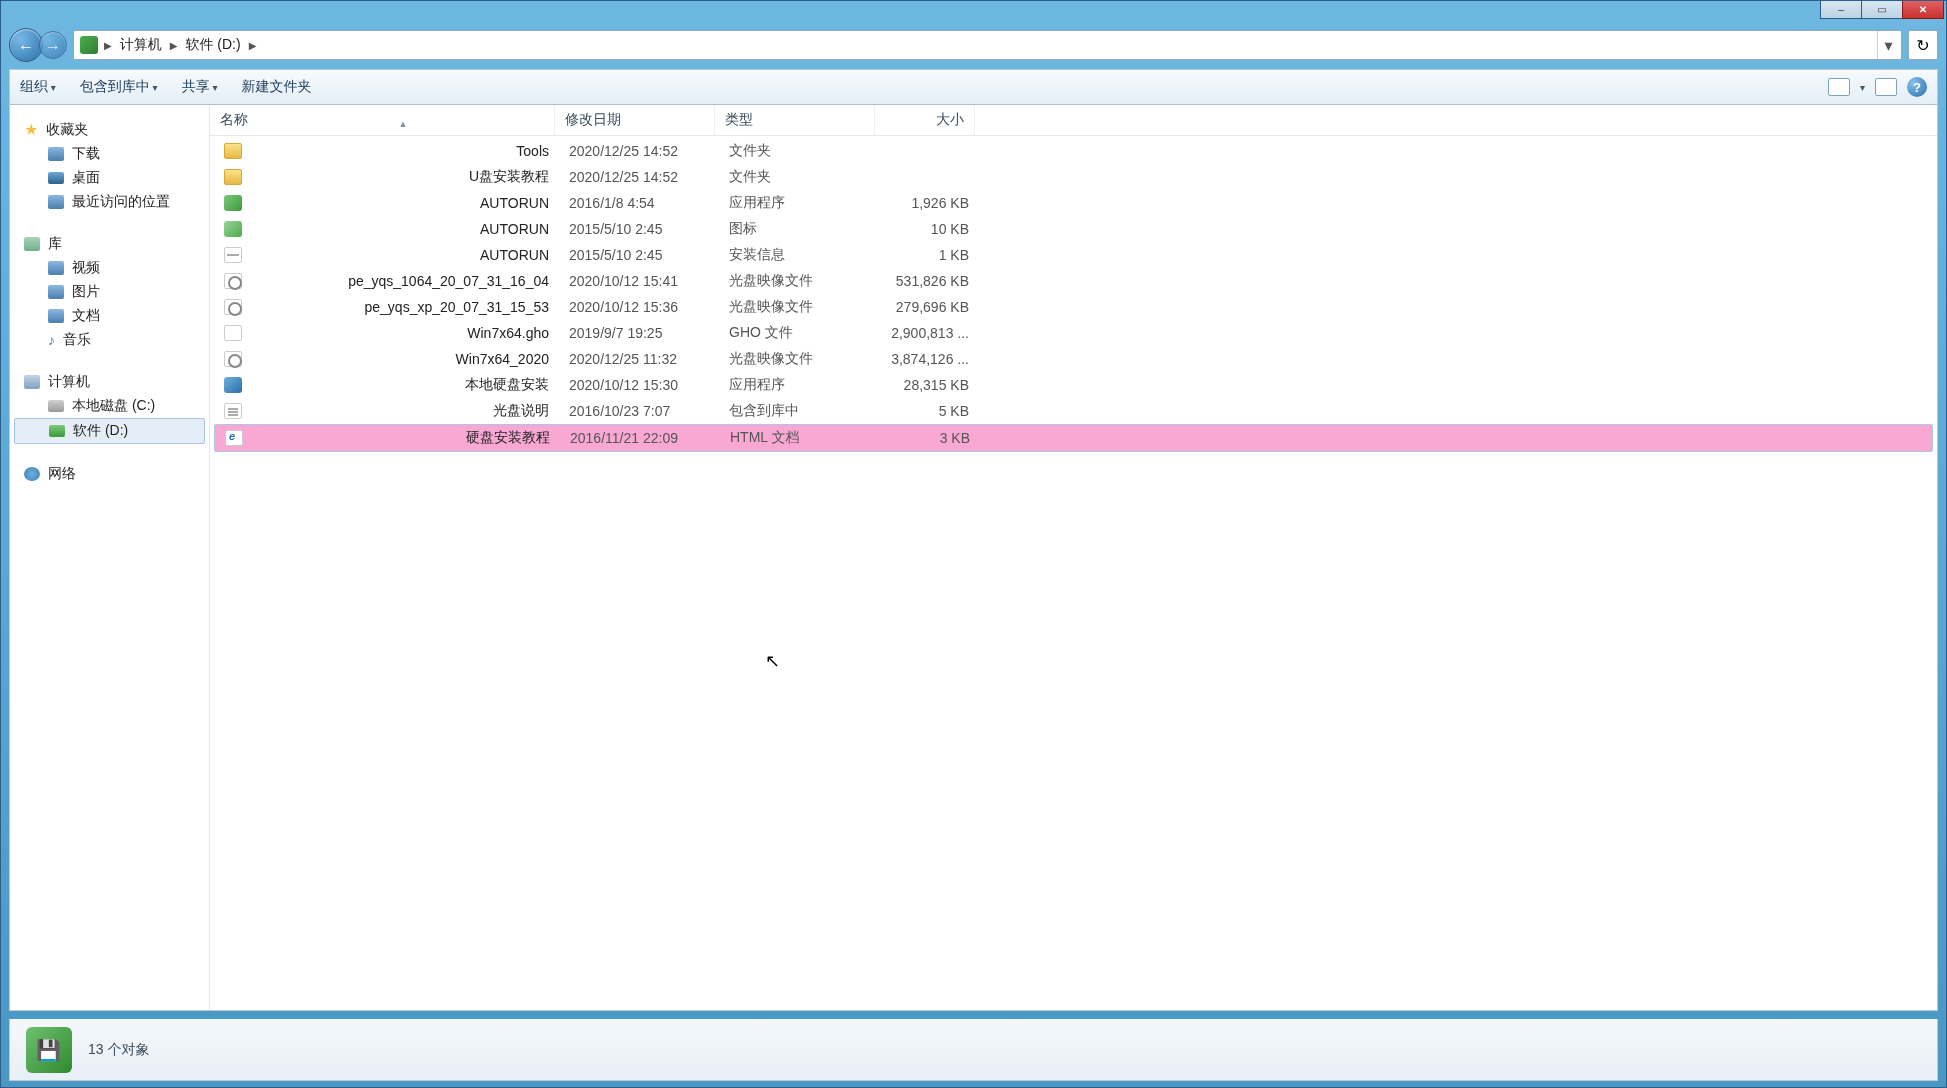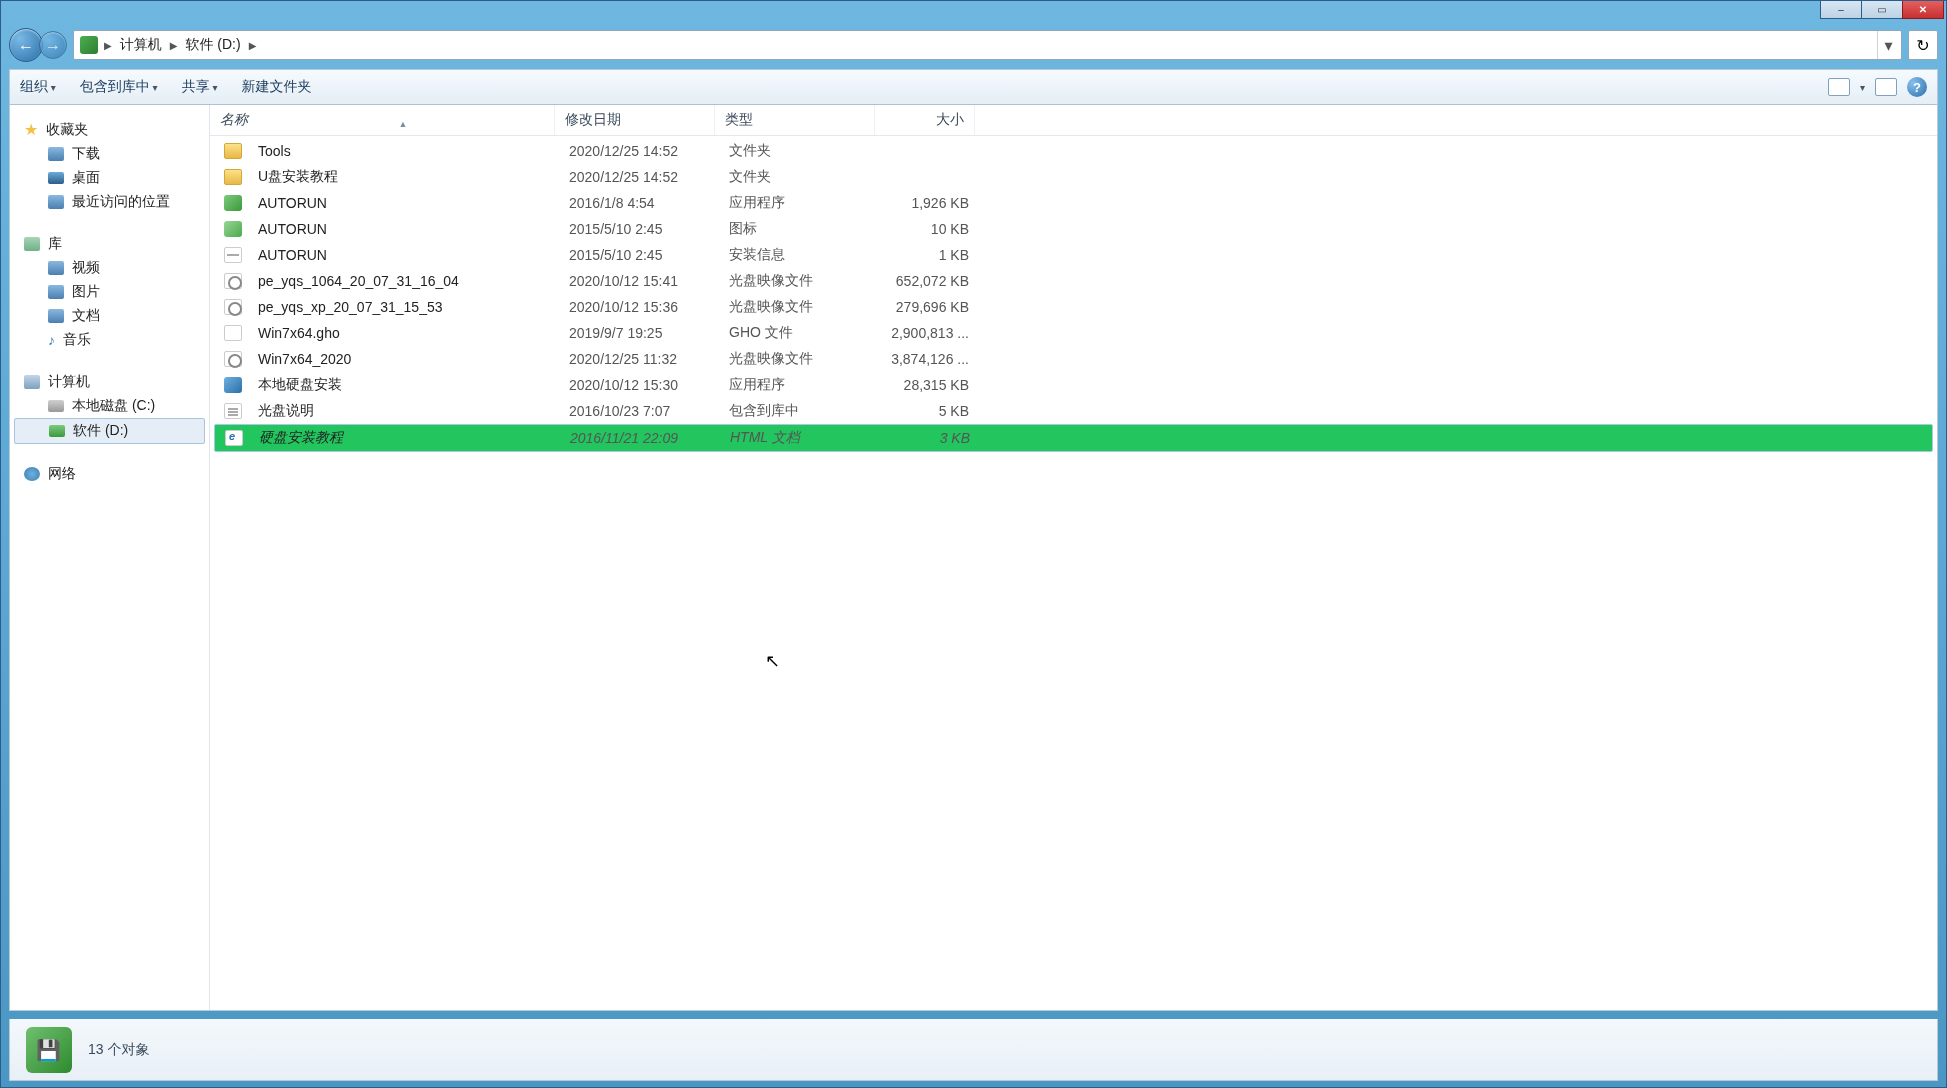--- a/index.html
+++ b/index.html
@@ -104,34 +104,34 @@
 .sicon-blue { width:16px;height:14px;background:linear-gradient(to bottom,#8ab8e0,#4a7fb0);border-radius:2px;display:inline-block; }
 .sicon-desktop { width:16px;height:12px;background:linear-gradient(to bottom,#6faad8,#2a5f8a);border-radius:2px;display:inline-block; }
 .sicon-music { color:#3a7fb0; font-size:14px; }
 
 
 .filepane { flex: 1; display: flex; flex-direction: column; }
 .columns {
   display: flex; border-bottom: 1px solid #e4e8ec; font-size: 14px; color: #3a4a5a;
 }
 .columns .col { padding: 6px 10px; border-right: 1px solid #eef0f3; }
-.col-name { width: 345px; display:flex; align-items:flex-end; gap:14px;font-style:italic; }
+.col-name { width: 345px; display:flex; align-items:flex-end; gap:14px; }
 .col-date { width: 160px; }
 .col-type { width: 160px; }
 .col-size { width: 100px; text-align: right; }
 .columns .sort-ind { margin:0 auto; font-size:9px; color:#7a8fa4; }
 
 .rows { flex:1; overflow-y:auto; padding-top:2px; }
 .row {
   display: flex; align-items: center; font-size: 14px; color: #222;
   padding: 2px 0; margin: 0 4px; border-radius: 2px;
 }
-.row.selected { background: #22c55e; border: 1px solid #a8c8e4; font-style: italic; }
+.row.selected { background: #f9a8d4; border: 1px solid #a8c8e4; }
 .row .c { padding: 2px 10px; }
-.row .c-name { width: 345px; display:flex; align-items:center; gap:16px; }
+.row .c-name { width: 345px; display:flex; align-items:center; gap:16px;justify-content:space-between; }
 .row .c-date { width: 160px; color:#555; }
 .row .c-type { width: 160px; color:#555; }
 .row .c-size { width: 100px; text-align: right; color:#555; }
 
 .ficon { width:18px; height:16px; display:inline-block; flex-shrink:0; }
 .fi-folder { background:linear-gradient(to bottom,#fce28a,#e8b846); border-radius:2px; border:1px solid #d4a838; }
 .fi-app { background:linear-gradient(135deg,#7ec97e,#3a9a3a); border-radius:3px; }
 .fi-icon { background:linear-gradient(135deg,#9ad49a,#4aaa4a); border-radius:3px; }
 .fi-inf { background:#fff; border:1px solid #ccc; border-radius:2px; position:relative; }
 .fi-inf::after { content:""; position:absolute; left:2px; right:2px; top:6px; height:2px; background:#aaa; }
@@ -334,21 +334,21 @@
             <div class="c c-type">安装信息</div>
             <div class="c c-size">1 KB</div>
           </div>
           <div class="row">
             <div class="c c-name">
               <span class="ficon fi-iso"></span>
               <span>pe_yqs_1064_20_07_31_16_04</span>
             </div>
             <div class="c c-date">2020/10/12 15:41</div>
             <div class="c c-type">光盘映像文件</div>
-            <div class="c c-size">652,072 KB</div>
+            <div class="c c-size">531,826 KB</div>
           </div>
           <div class="row">
             <div class="c c-name">
               <span class="ficon fi-iso"></span>
               <span>pe_yqs_xp_20_07_31_15_53</span>
             </div>
             <div class="c c-date">2020/10/12 15:36</div>
             <div class="c c-type">光盘映像文件</div>
             <div class="c c-size">279,696 KB</div>
           </div>

